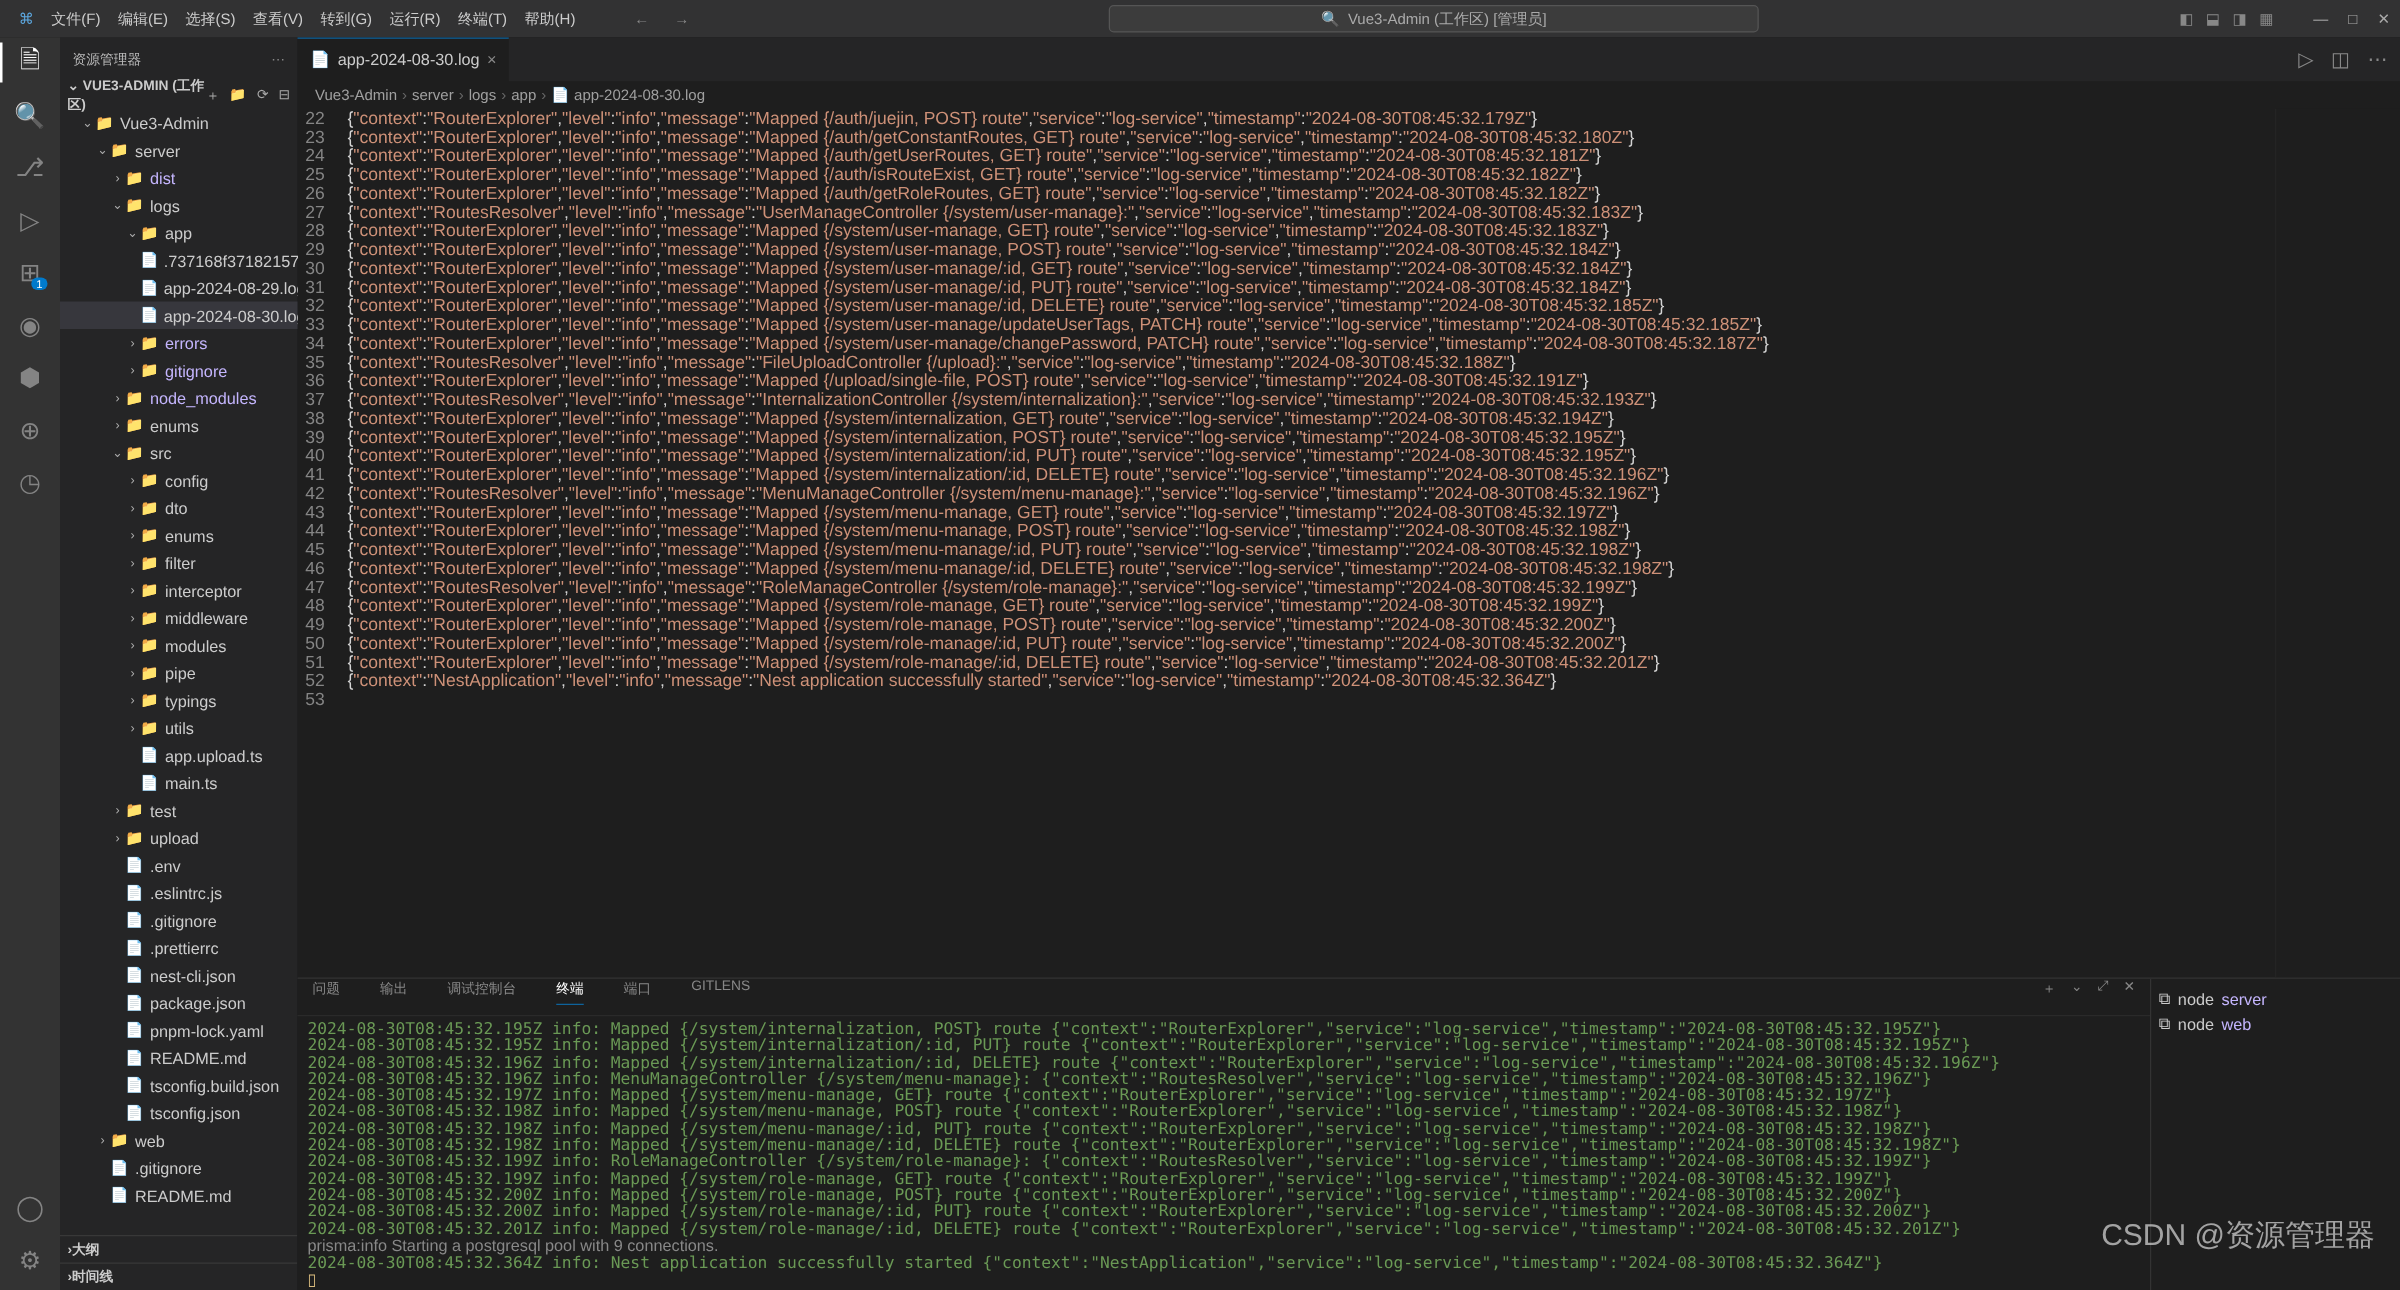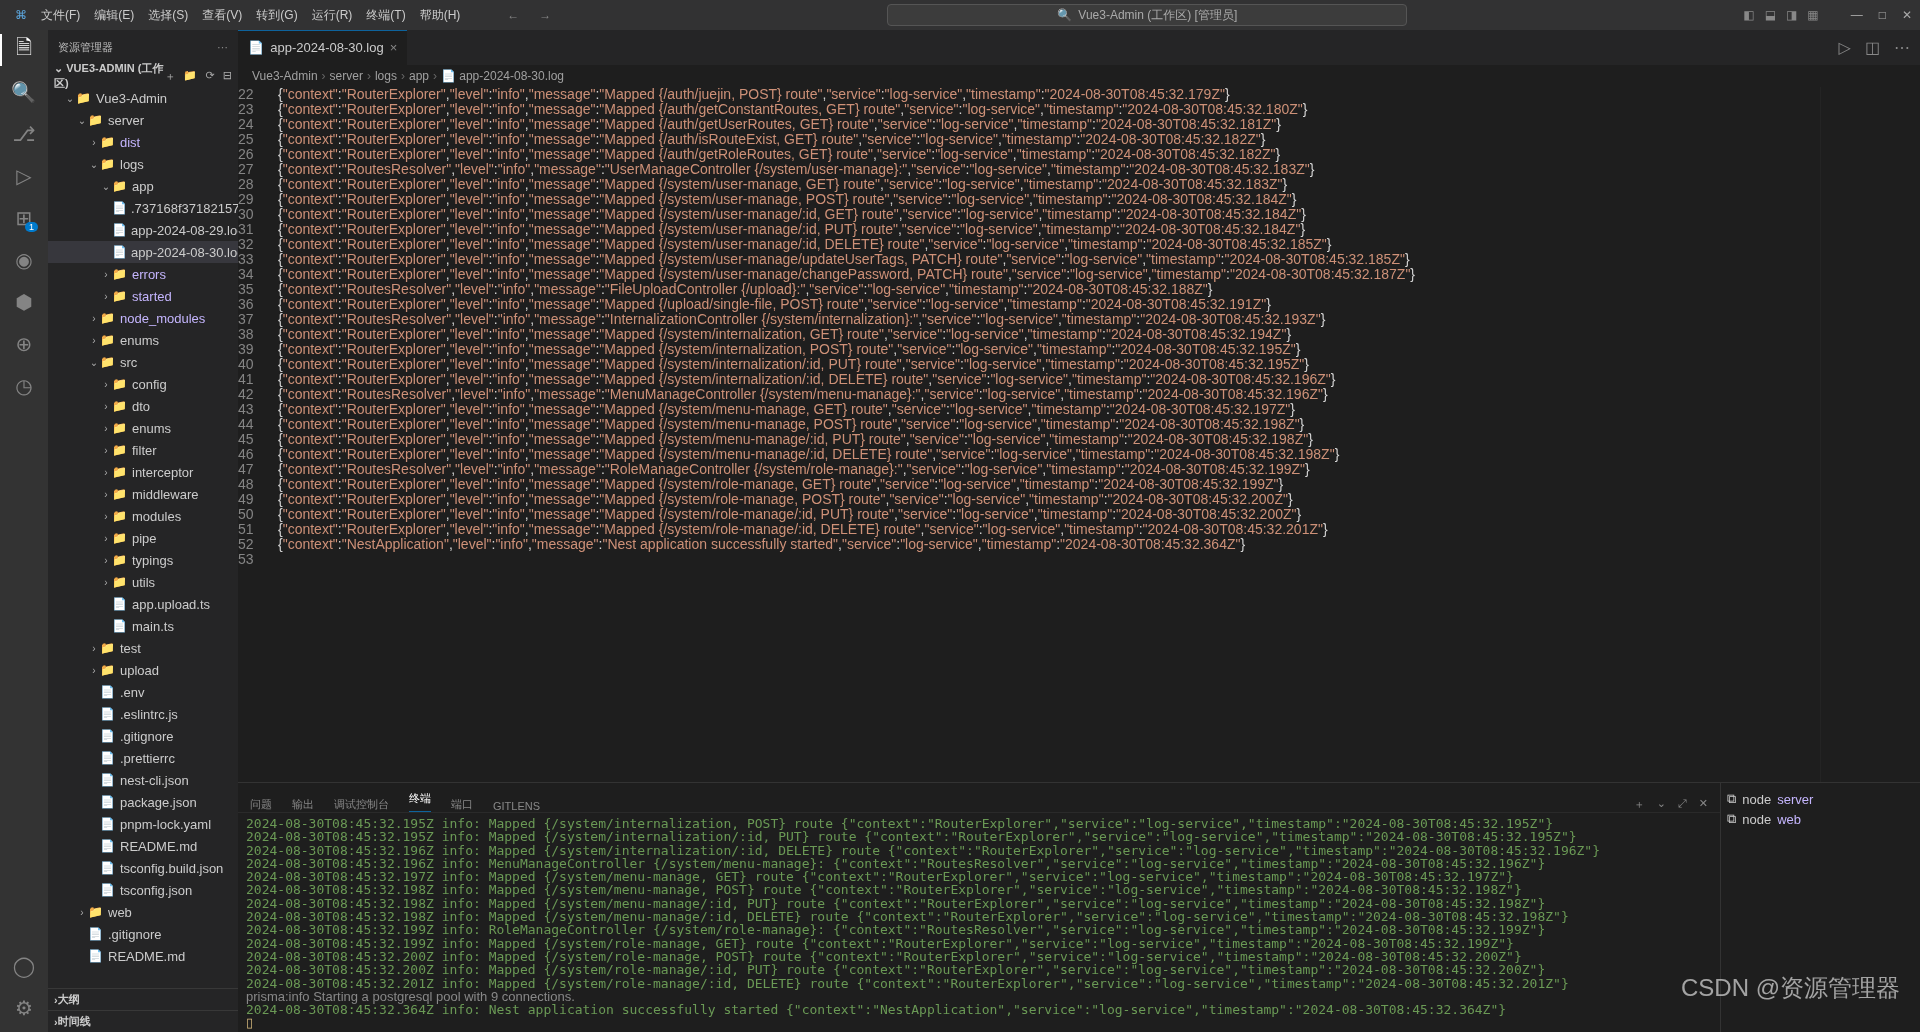--- a/index.html
+++ b/index.html
@@ -40,26 +40,26 @@
 .editor-area { flex:1; display:flex; flex-direction:column; background:#1e1e1e; min-width:0;}
 .tabs { height:35px; background:#252526; display:flex; align-items:stretch; }
 .tab { display:flex; align-items:center; padding:0 10px; background:#1e1e1e; border-right:1px solid #252526; font-size:13px; gap:6px;position:relative;}
 .tab.active{background:#1e1e1e;}
 .tab.active::after{content:"";position:absolute;top:0;left:0;right:0;height:1px;background:#0e639c;}
 .tab .close{color:#888;}
 .tabs .actions{margin-left:auto;display:flex;align-items:center;gap:14px;padding:0 10px;color:#888;}
 .breadcrumbs { height:22px; display:flex; align-items:center; padding:0 14px; font-size:12px; color:#a0a0a0; gap:4px;}
 .breadcrumbs .sep{color:#666;}
 .editor-content { flex:1; display:flex; overflow:hidden; font-family:Consolas,monospace; font-size:14px; line-height:15px; position:relative;}
-.gutter { width:40px; text-align:left; color:#858585; padding-right:12px; user-select:none;}
+.gutter { width:40px; text-align:center; color:#858585; padding-right:12px; user-select:none;}
 .code { flex:1; white-space:pre; color:#ce9178; overflow:hidden;}
 .minimap{width:100px;background:#1e1e1e;opacity:.5;border-left:1px solid #2a2a2a;}
 .punct{color:#d4d4d4;}
 .panel { height:250px; background:#1e1e1e; border-top:1px solid #333; display:flex; }
-.panel-tabs { height:30px; display:flex; align-items:flex-end; gap:20px; padding:0 12px; font-size:11px; color:#888; border-bottom:1px solid #2a2a2a;}
+.panel-tabs { height:30px; display:flex; align-items:flex-start; gap:32px; padding:0 12px; font-size:11px; color:#888; border-bottom:1px solid #2a2a2a;}
 .panel-tabs .ptab.active{color:#fff;border-bottom:1px solid #0e639c;padding-bottom:5px;}
 .panel-tabs .pt-actions{margin-left:auto;display:flex;gap:12px;}
 .panel-body{display:flex;flex-direction:column;flex:1;min-width:0;}
 .terminal { flex:1; overflow:hidden; font-family:Consolas,monospace; font-size:13px; line-height:13.3px; padding:4px 8px; color:#6a9955;}
 .terminal .dim2{color:#888;}
 .terminal .prompt{color:#d7ba7d;}
 .panel-side{width:200px;border-left:1px solid #333;padding:6px;font-size:13px;color:#ccc;}
 .panel-side .task-row{display:flex;align-items:center;gap:6px;height:20px;}
 .watermark{position:absolute;right:20px;bottom:28px;font-size:24px;color:rgba(220,220,220,.7);font-family:"Microsoft YaHei",sans-serif;pointer-events:none;}
 </style>
@@ -167,21 +167,21 @@
       <span class="label ">app-2024-08-30.log</span>
     </div>
         <div class="tree-row " style="padding-left:52px">
       <span class="chev">›</span>
       <span class="icon folder-red">📁</span>
       <span class="label dim">errors</span>
     </div>
         <div class="tree-row " style="padding-left:52px">
       <span class="chev">›</span>
       <span class="icon folder-red">📁</span>
-      <span class="label dim">started</span>
+      <span class="label dim">gitignore</span>
     </div>
         <div class="tree-row " style="padding-left:40px">
       <span class="chev">›</span>
       <span class="icon folder-ic">📁</span>
       <span class="label dim">node_modules</span>
     </div>
         <div class="tree-row " style="padding-left:40px">
       <span class="chev">›</span>
       <span class="icon folder-ic">📁</span>
       <span class="label ">enums</span>

